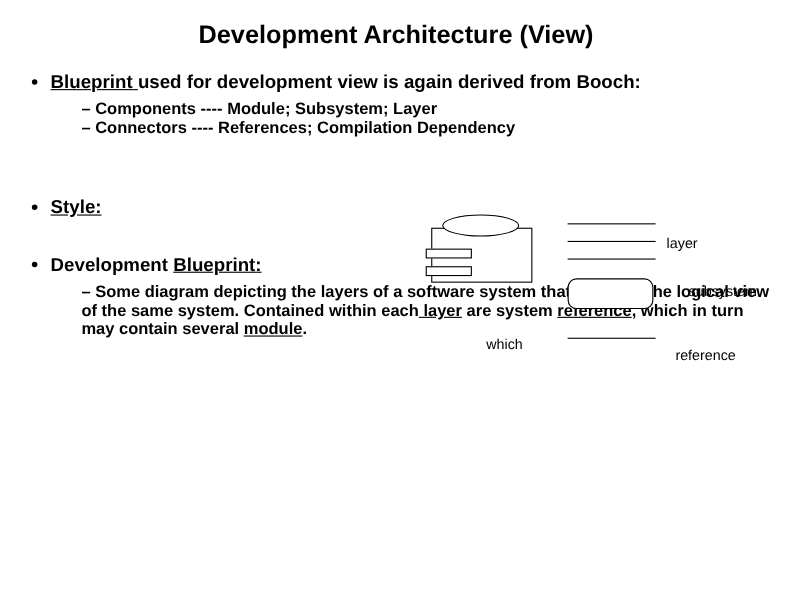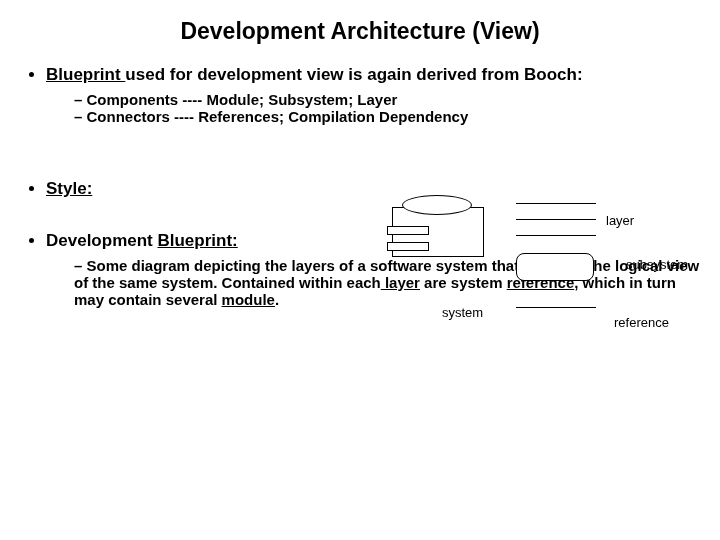--- a/index.html
+++ b/index.html
@@ -131,17 +131,17 @@
   <div class="lg-oval"></div>
 
   <div class="lg-layer-line" style="top:8px;"></div>
   <div class="lg-layer-line" style="top:24px;"></div>
   <div class="lg-layer-line" style="top:40px;"></div>
   <div class="lg-layer-label">layer</div>
 
   <div class="lg-subsys-box"></div>
   <div class="lg-subsys-label">subsystem</div>
 
-  <div class="lg-module-label">system</div>
+  <div class="lg-module-label">which</div>
 
   <div class="lg-ref-line"></div>
   <div class="lg-ref-label">reference</div>
 </div>
 
 </body></html>

